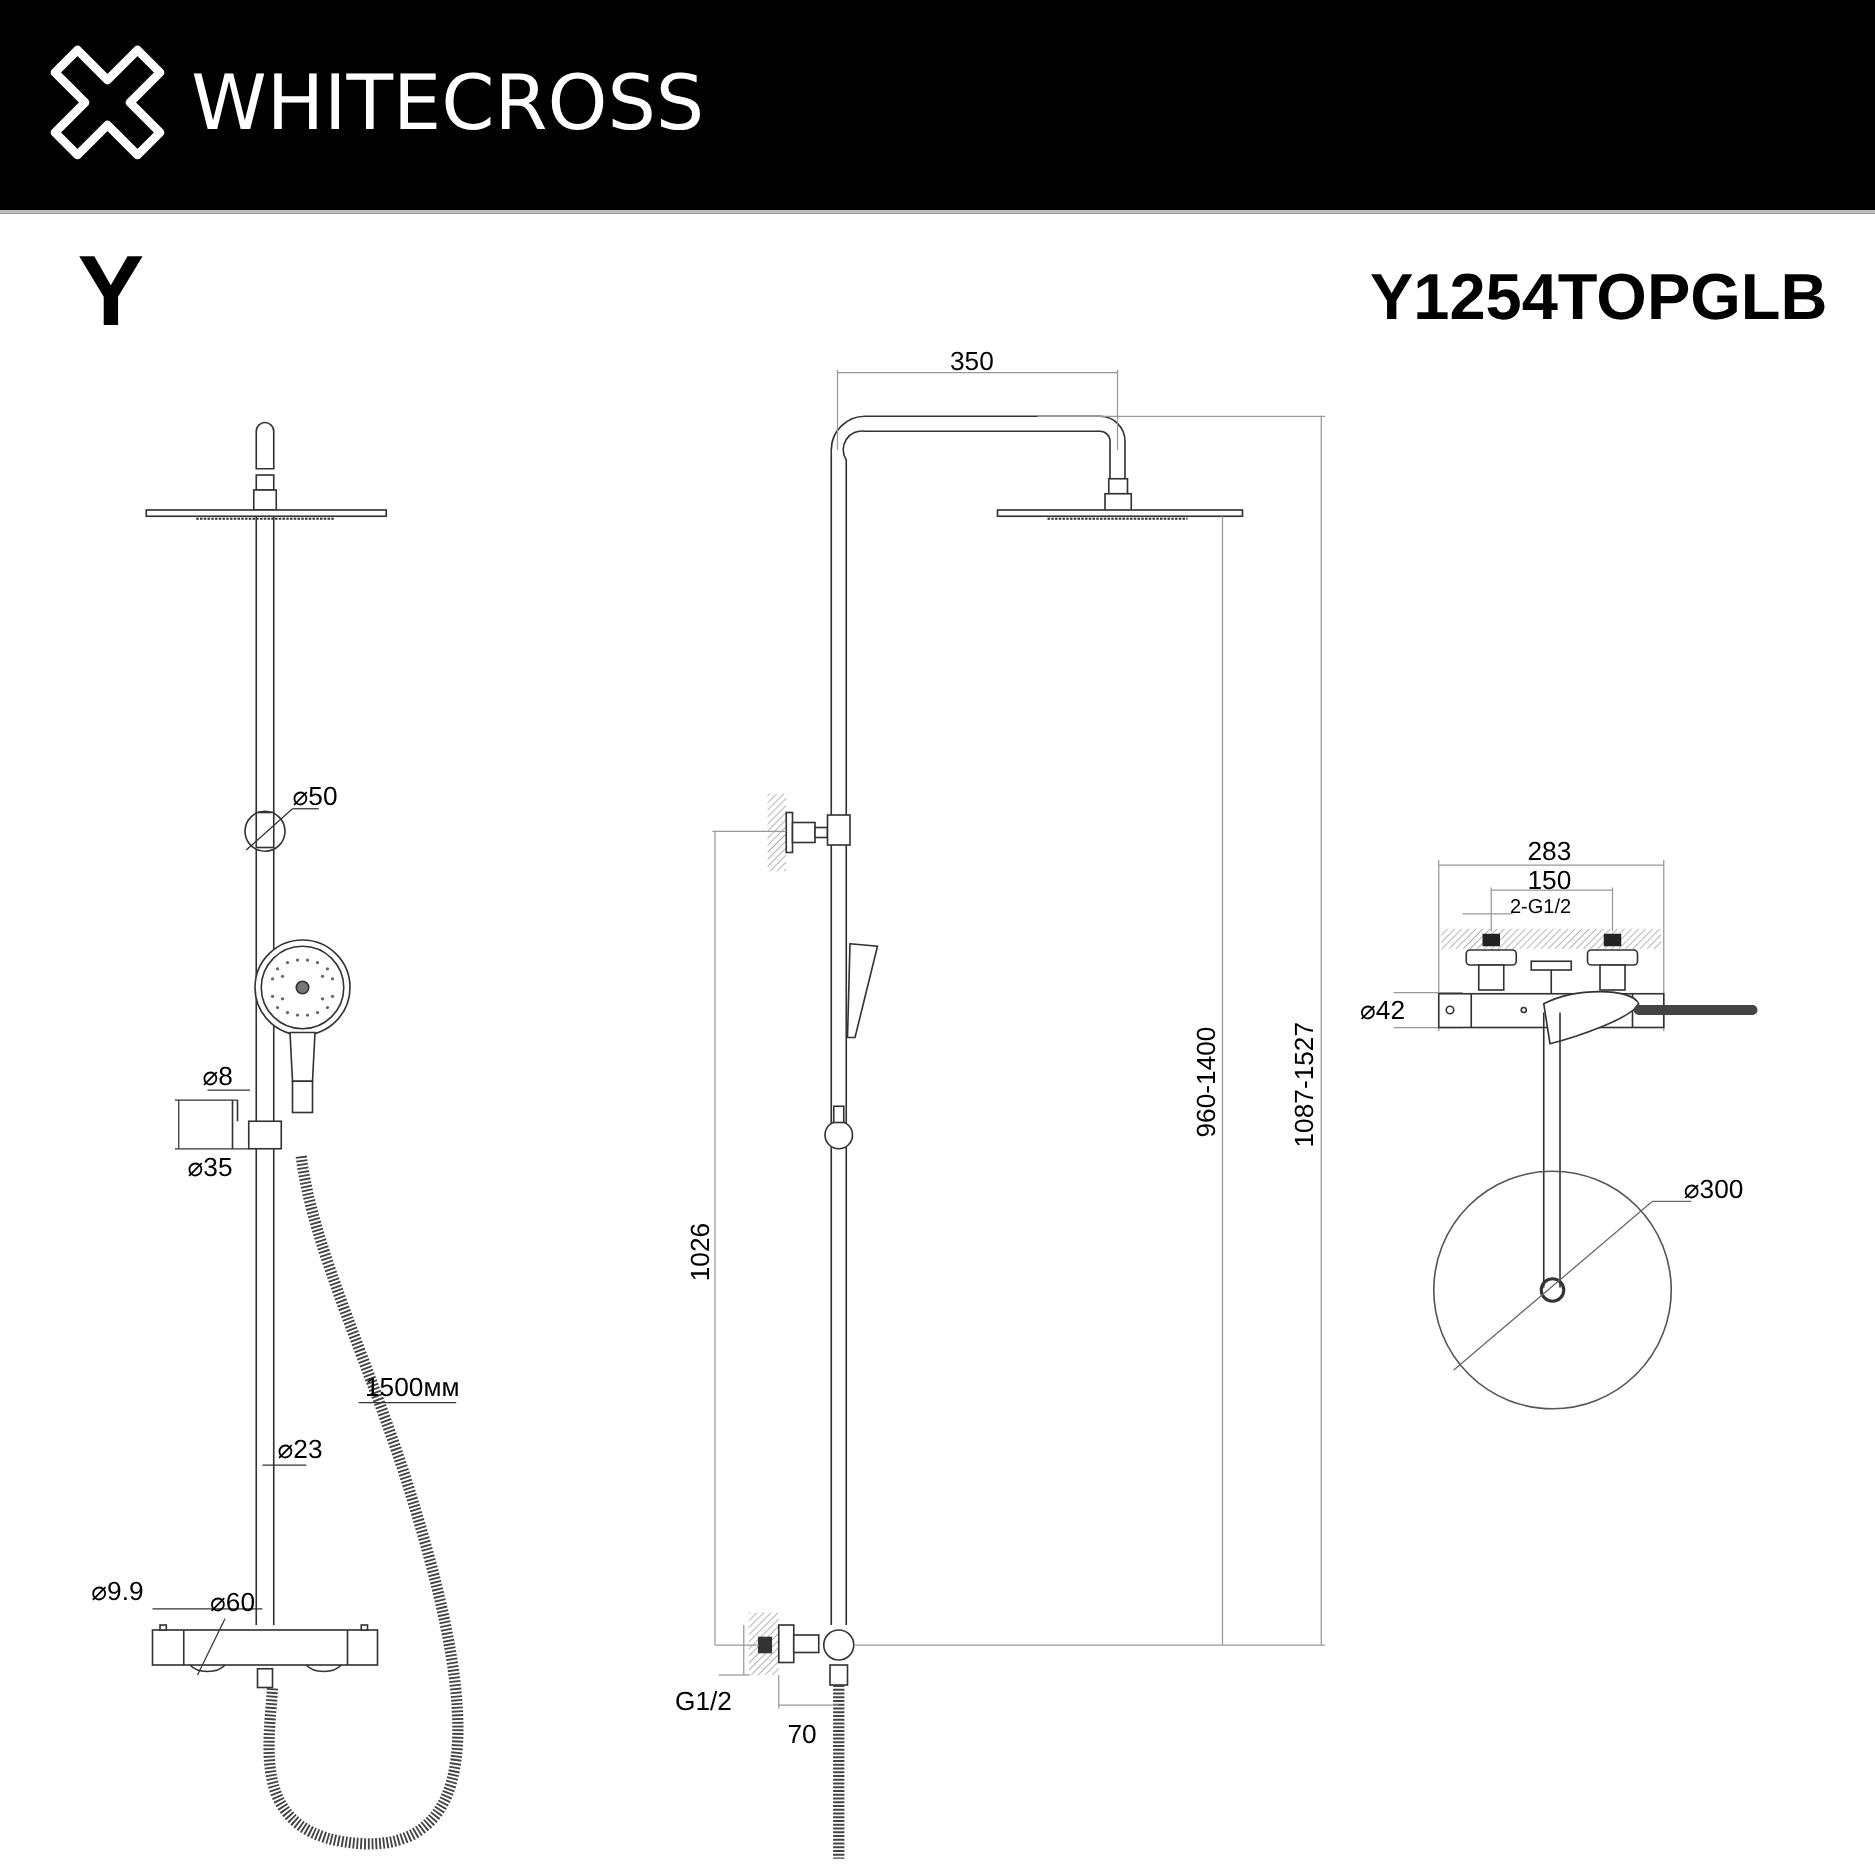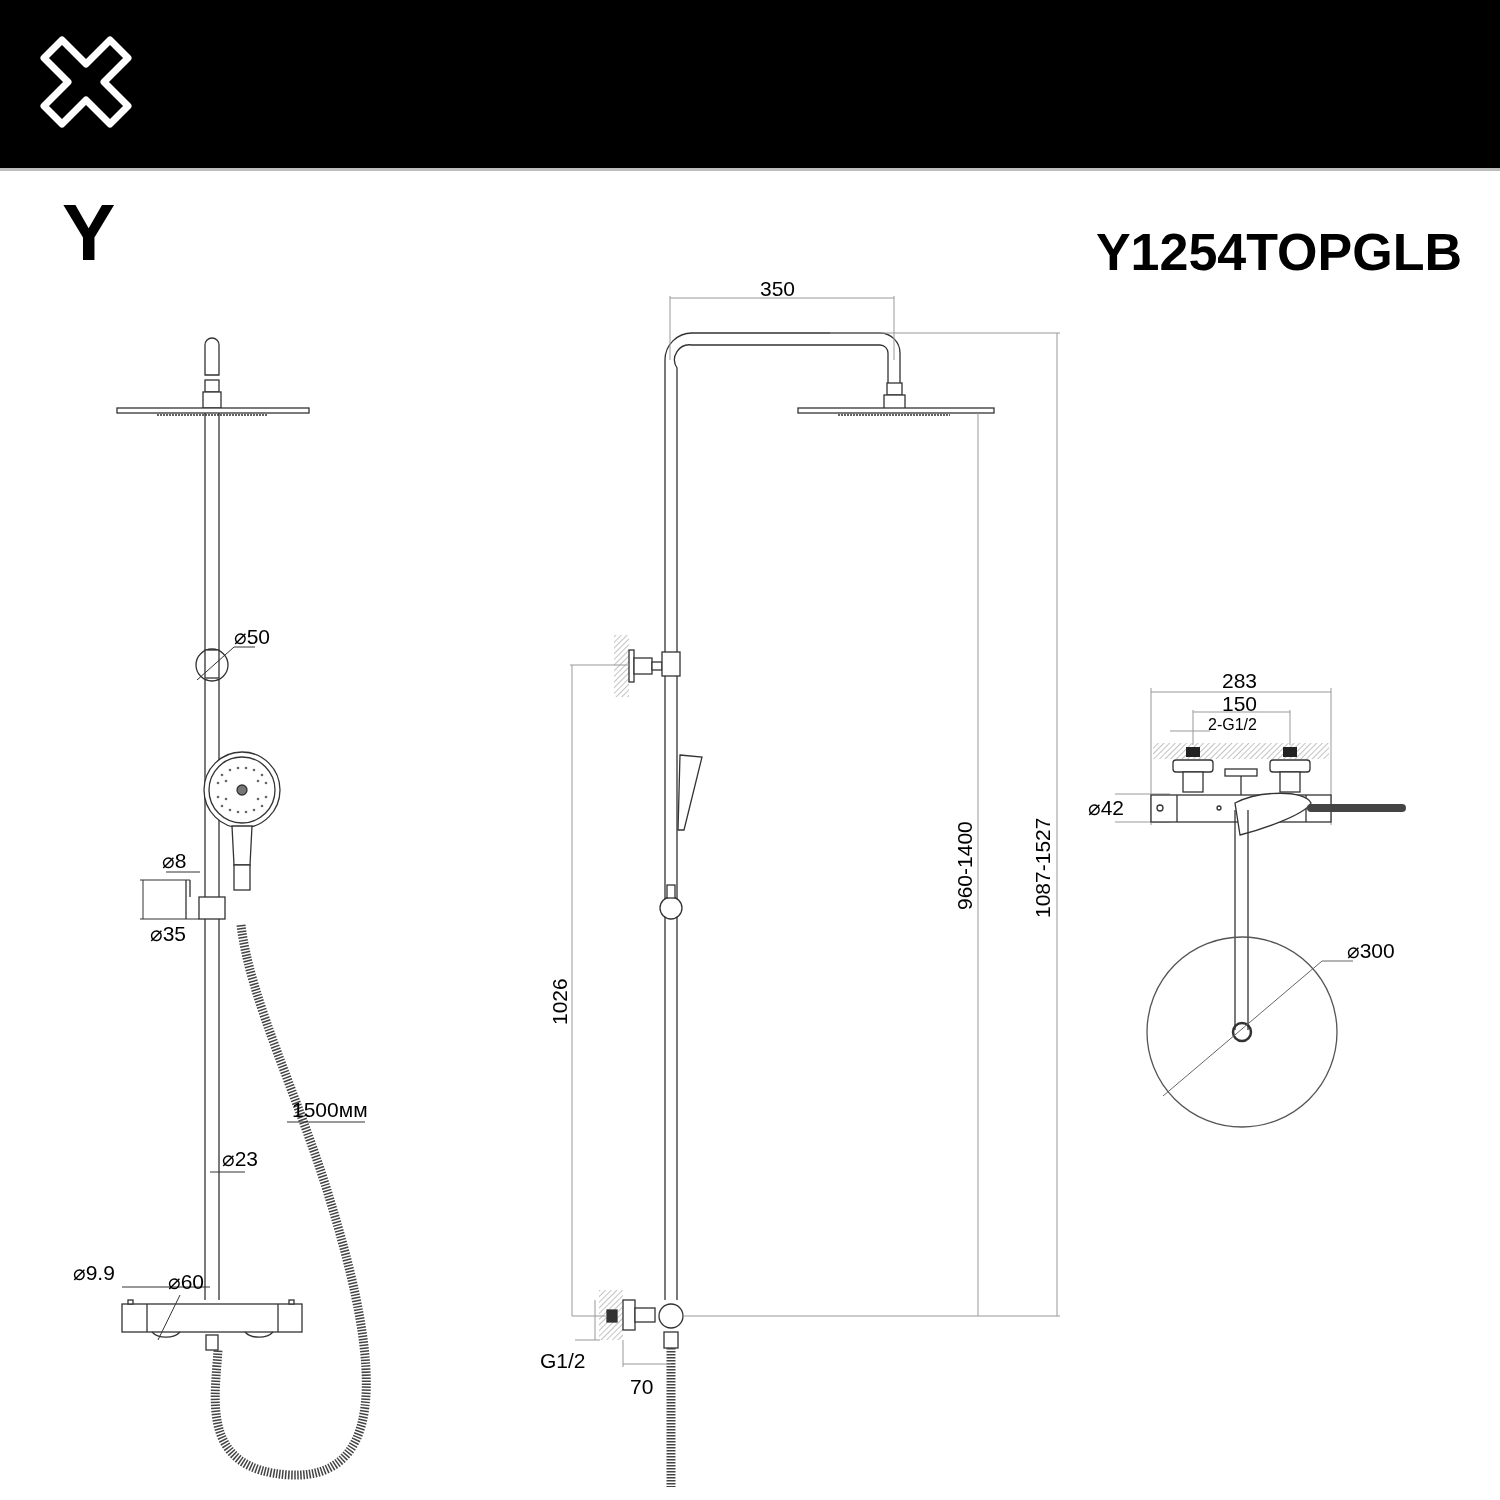--- a/index.html
+++ b/index.html
@@ -1,31 +1,32 @@
 <!DOCTYPE html>
 <html><head>
 <meta charset="utf-8">
 <style>
   html, body { margin: 0; padding: 0; background: #ffffff; }
   body { width: 1500px; height: 1500px; position: relative; overflow: hidden; font-family: "Liberation Sans", sans-serif; }
   .header { position: absolute; left: 0; top: 0; width: 1500px; height: 168px; background: #000000; border-bottom: 3px solid #bdbdbd; }
   .brand { position: absolute; left: 153px; top: 48px; color: #ffffff; font-family: "DejaVu Sans", sans-serif; font-size: 61px; letter-spacing: 0px; font-weight: normal; line-height: 70px; }
   .logo { position: absolute; left: 40px; top: 36px; width: 92px; height: 92px; }
   .series { position: absolute; left: 62px; top: 188px; font-size: 80px; font-weight: bold; color: #000; line-height: 90px; }
-  .model { position: absolute; right: 38px; top: 222px; font-size: 52px; font-weight: bold; color: #000; line-height: 60px; }
+  .model { position: absolute; right: 38px; top: 208px; font-size: 52px; font-weight: bold; color: #000; line-height: 60px; }
   svg.drawing { position: absolute; left: 0; top: 0; }
   .dim { font-family: "Liberation Sans", sans-serif; font-size: 21px; fill: #000; }
 </style>
 </head>
 <body>
 
 <div class="header">
   <svg class="logo" viewBox="0 0 92 92">
     <path d="M22 4 L46 28 L70 4 L88 22 L64 46 L88 70 L70 88 L46 64 L22 88 L4 70 L28 46 L4 22 Z" fill="none" stroke="#ffffff" stroke-width="7" stroke-linejoin="round"></path>
   </svg>
+  <div class="brand">WHITECROSS</div>
 </div>
 
 <div class="series">Y</div>
 <div class="model">Y1254TOPGLB</div>
 
 <svg class="drawing" width="1500" height="1500" viewBox="0 0 1500 1500">
   <defs>
     <pattern id="hatch" width="4" height="4" patternUnits="userSpaceOnUse" patternTransform="rotate(45)">
       <line x1="0" y1="0" x2="0" y2="4" stroke="#888" stroke-width="1"></line>
     </pattern>

